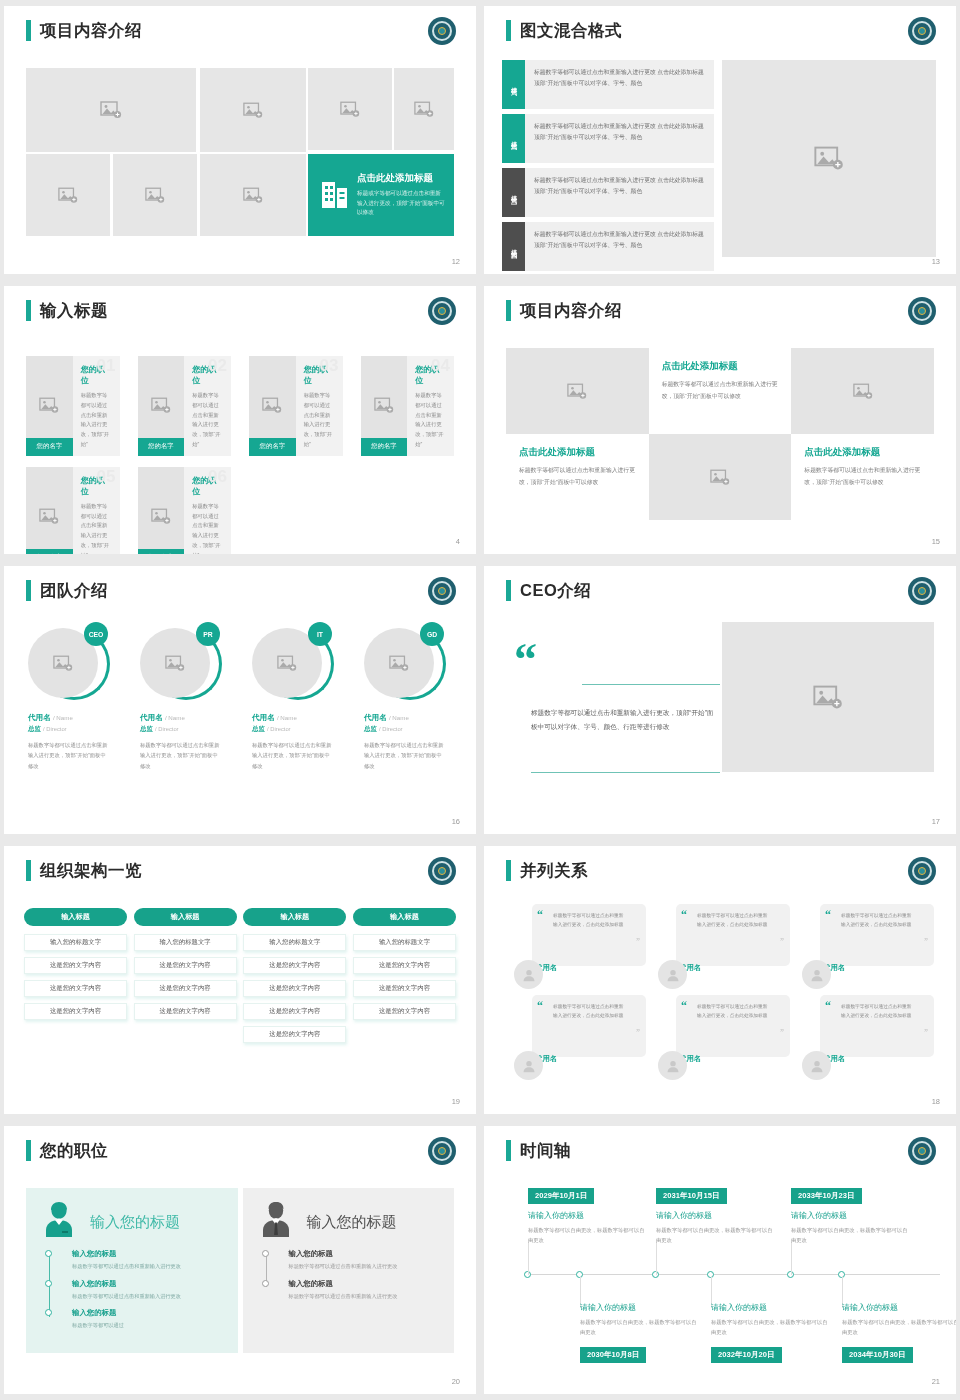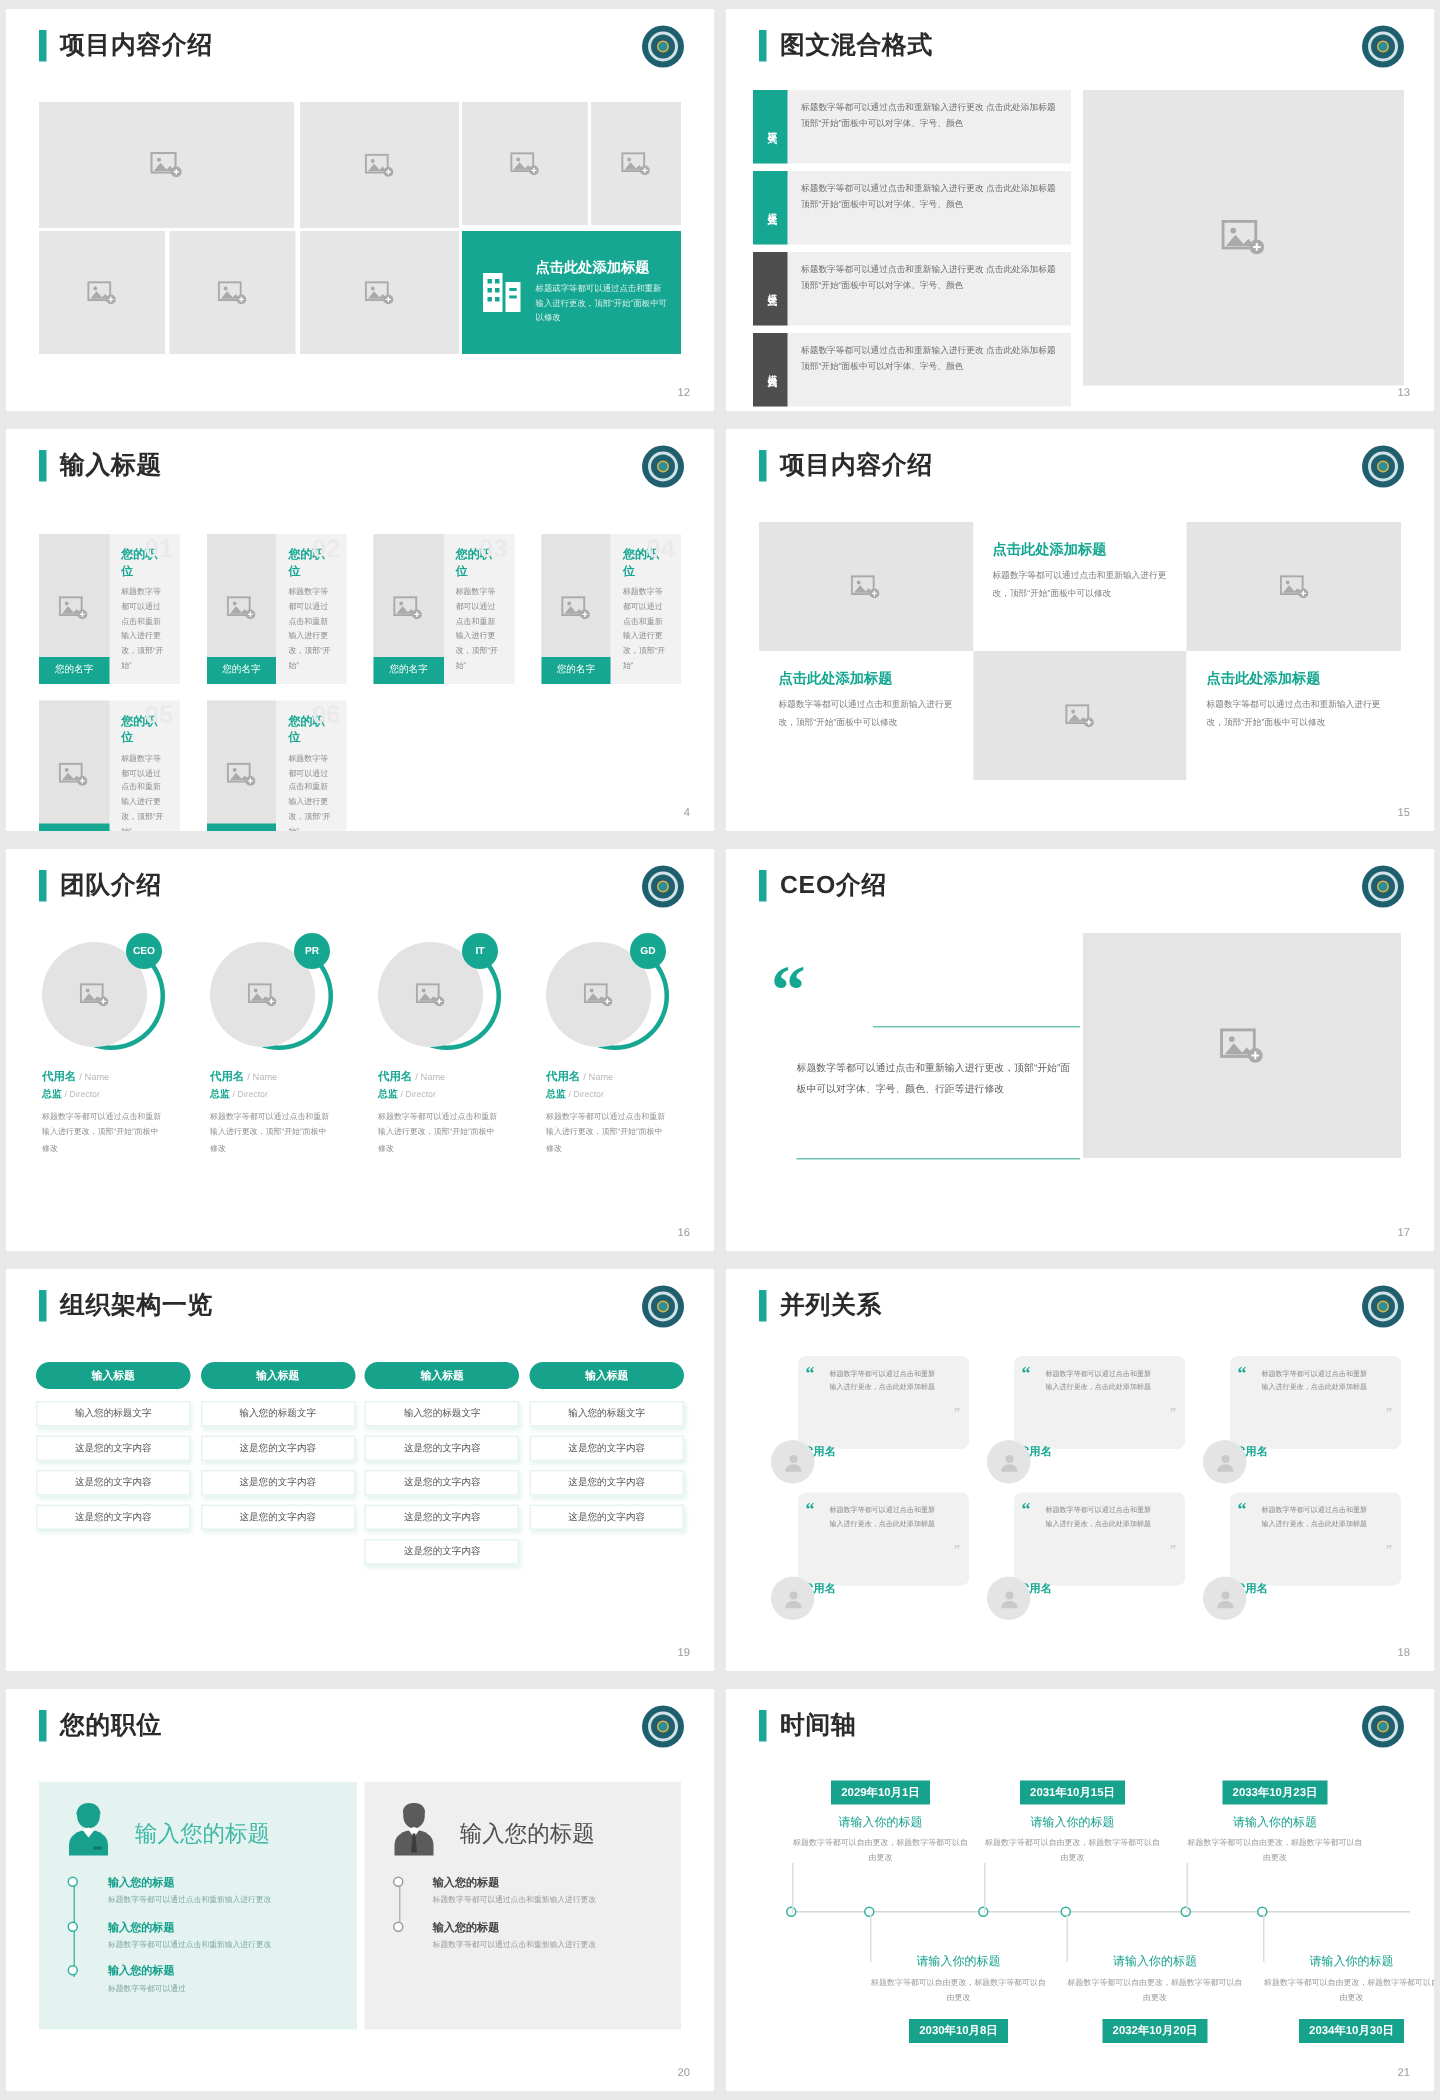--- a/index.html
+++ b/index.html
@@ -149,21 +149,21 @@
   .s20-step p { font-size:5.2px; line-height:1.85; }
   .left .s20-step p { color:#7fa9a3; }
   .right .s20-step p { color:#9a9a9a; }
 
   
   .s21 { position:absolute; left:20px; top:54px; right:16px; height:178px;}
   .s21-axis { position:absolute; left:20px; right:0; top:94px; height:1px; background:#d6d6d6;}
   .s21-node { position:absolute; width:7px; height:7px; border-radius:50%; background:#fff;
               border:1.2px solid #2fb3a0; top:91px; }
   .s21-conn { position:absolute; width:1px; background:#dedede;}
-  .s21-blk { position:absolute; width:118px;text-align:center;}
+  .s21-blk { position:absolute; width:118px;}
   .s21-date { display:inline-block; background:#17a28b; color:#fff; font-size:7.6px; font-weight:bold;
               padding:3px 7px; margin-bottom:6px; }
   .s21-blk h6 { font-size:8px; font-weight:normal; color:#17a08d; margin-bottom:4px;}
   .s21-blk p { font-size:5.3px; line-height:1.9; color:#9a9a9a;}
 </style>
 </head>
 <body>
 
 <div class="grid">
 

